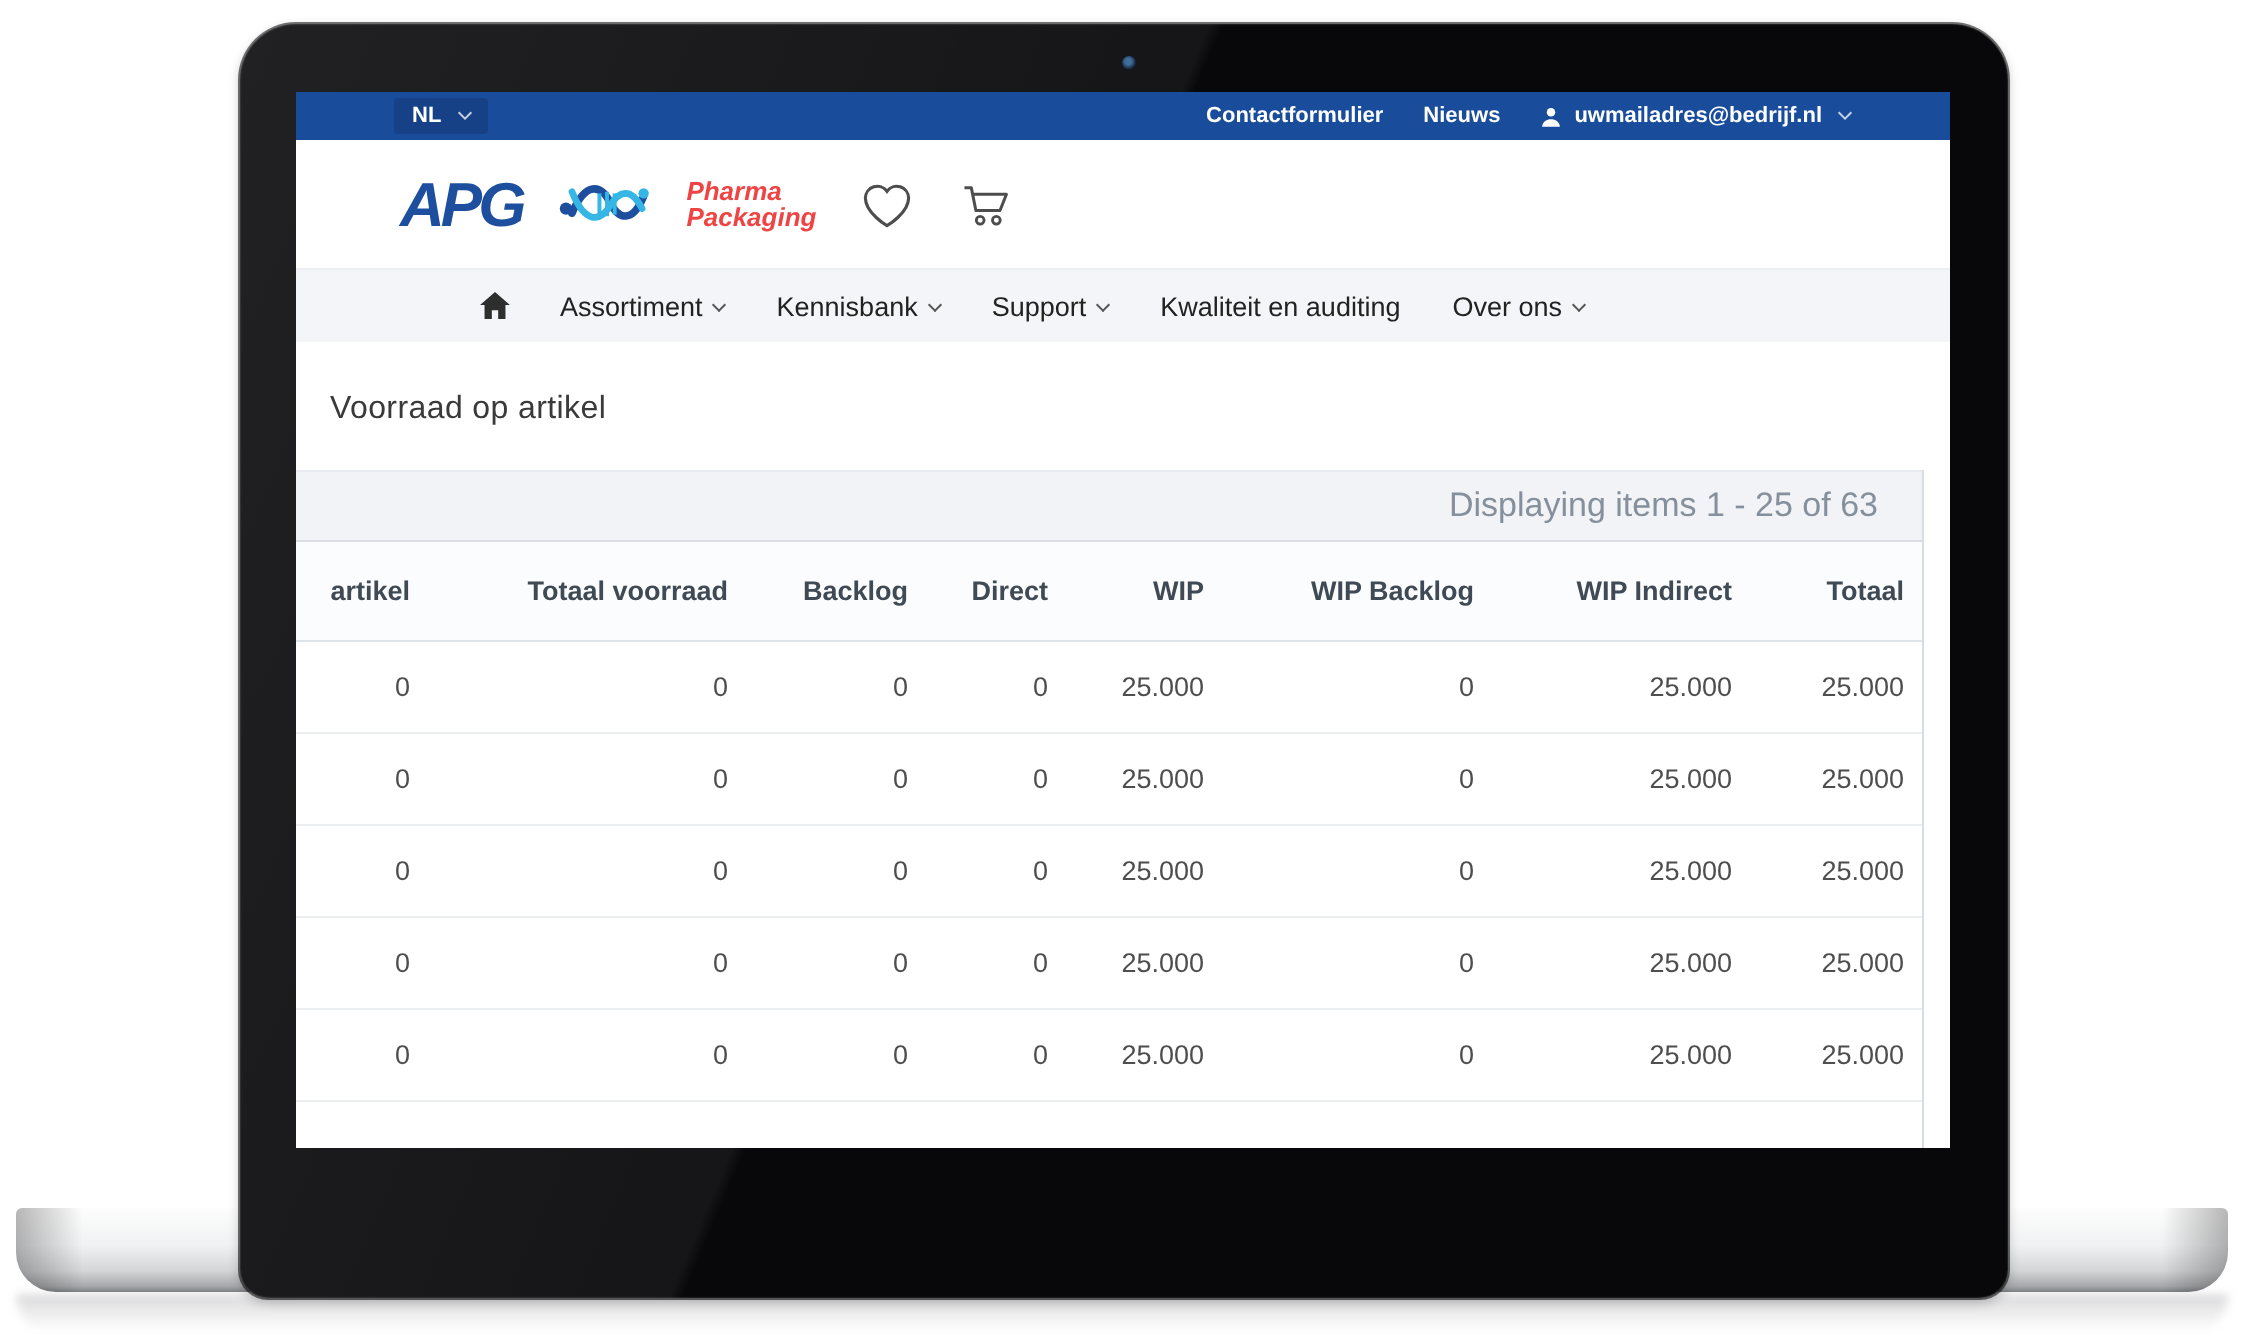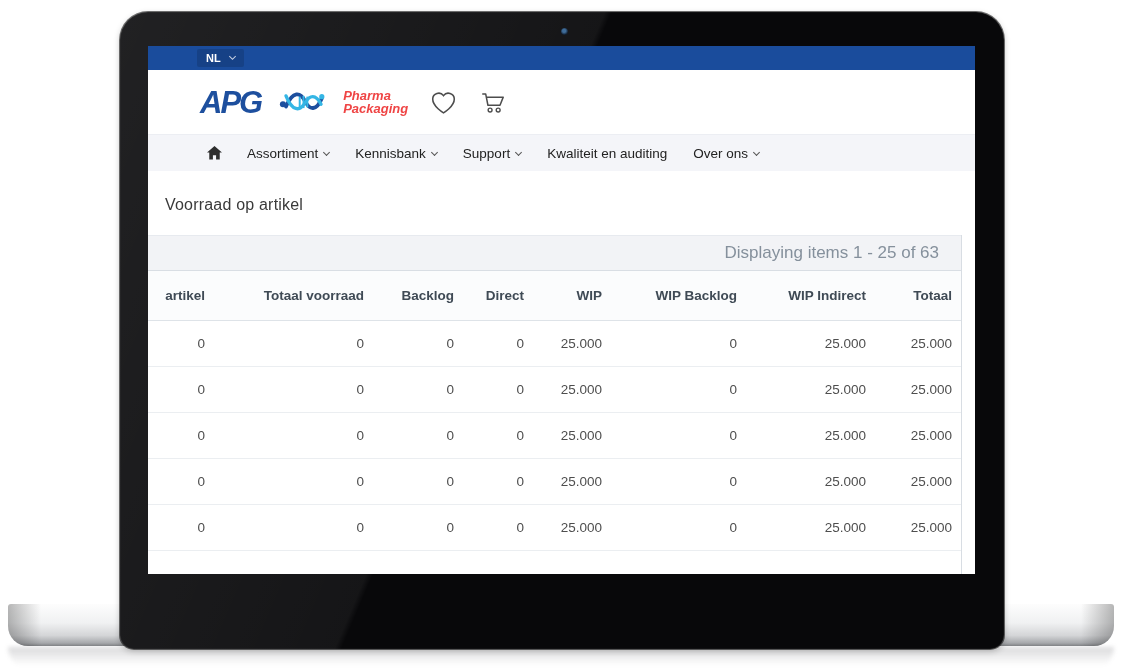--- a/index.html
+++ b/index.html
@@ -53,21 +53,21 @@
   .searchwrap { margin-left:13px; display:flex; height:35px; }
   .search-input { width:386px; height:35px; border:1px solid #cbd0d6; border-right:none;
     border-radius:2px 0 0 2px; padding:0 14px; font-size:13px; color:#333; outline:none;
     font-family:"Liberation Sans", sans-serif; }
   .search-input::placeholder { color:#9aa1a9; }
   .search-btn { width:33px; height:35px; background:#15509f; border:none; border-radius:0 2px 2px 0;
     display:flex; align-items:center; justify-content:center; cursor:pointer; }
   .hdr-icon { margin-left:22px; cursor:pointer; display:flex; align-items:center; }
 
   
-  .nav { height:37px; background:#f4f5f9; display:flex; align-items:center; padding-left:59px;
+  .nav { height:37px; background:#f4f5f9; display:flex; align-items:center; padding-left:92px;
     font-size:13.5px; color:#222; border-top:1px solid #eceef3; }
   .nav-item { display:flex; align-items:center; padding:0 13px; cursor:pointer; white-space:nowrap; }
   .nav-item .chev { color:#555; width:5px; height:5px; margin-left:6px; margin-top:-2px; }
   .nav-home { padding:0 12px 0 0; cursor:pointer; display:flex; align-items:center; }
 
   
   .page-title { margin:25px 0 0 17px; font-size:16px; font-weight:400; color:#3a3a3a; letter-spacing:.2px; }
 
   .tablewrap { margin-top:21px; width:814px; border-right:1px solid #d8dde3; }
   .infobar { height:36px; background:#f2f3f6; border-top:1px solid #e7eaef; border-bottom:1px solid #d9dee4;
@@ -97,20 +97,32 @@
   <div class="lid">
     <div class="webcam"></div>
 
     <div class="screen">
 
       <div class="topbar">
         <div class="lang-chip">
           <span>NL</span>
           <span class="chev lt"></span>
         </div>
+        <div class="topbar-right">
+          <span>Contactformulier</span>
+          <span>Nieuws</span>
+          <span class="account">
+            <svg width="11" height="11" viewBox="0 0 16 16">
+              <circle cx="8" cy="4.5" r="3.1" fill="#fff"></circle>
+              <path d="M1.5 15c.6-3.6 3.3-5.3 6.5-5.3s5.9 1.7 6.5 5.3z" fill="#fff"></path>
+            </svg>
+            <span>uwmailadres@bedrijf.nl</span>
+            <span class="chev lt"></span>
+          </span>
+        </div>
       </div>
 
       <div class="hdr">
         <div class="logo">
           <span class="brand">APG</span>
           <svg width="46" height="32" viewBox="0 0 60 42">
             <circle cx="5" cy="24" r="4" fill="#1d4f9e"></circle>
             <path d="M9 27 C 18 6, 28 8, 34 20 C 40 32, 49 33, 56 16" fill="none" stroke="#1d4f9e" stroke-width="5" stroke-linecap="round"></path>
             <path d="M9 13 C 17 33, 27 34, 34 22 C 40 12, 48 10, 55 24" fill="none" stroke="#35b6e5" stroke-width="4.4" stroke-linecap="round"></path>
             <line x1="27" y1="14" x2="27" y2="28" stroke="#35b6e5" stroke-width="2.6"></line>

